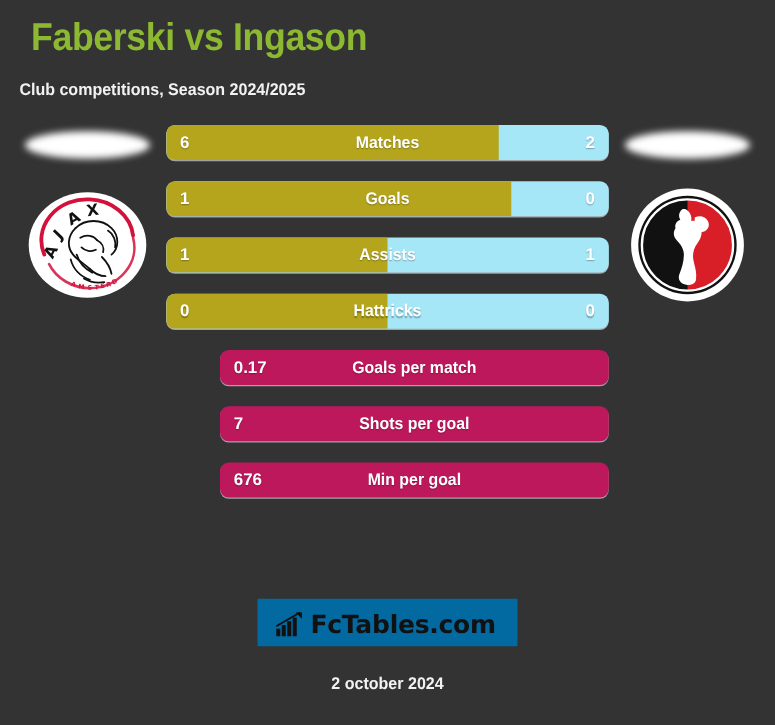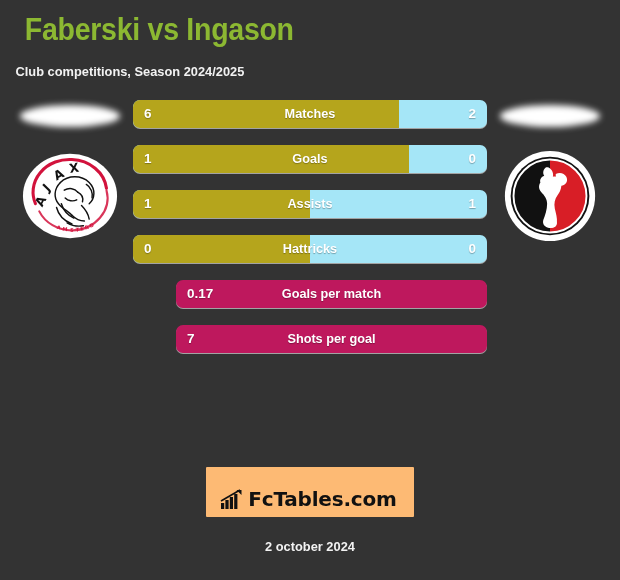--- a/index.html
+++ b/index.html
@@ -127,22 +127,22 @@
   
   .footer {
     position: absolute;
     left: 0;
     right: 0;
     bottom: 0;
     text-align: center;
   }
   .fctables {
     display: inline-block;
-    background: #fdba74;
-    padding: 22px 17px 7px 14px;
+    background: #0369a1;
+    padding: 10px 17px 7px 14px;
     border-radius: 1px;
     line-height: 0;
   }
   .fct-inner {
     display: flex;
     align-items: center;
     gap: 5px;
   }
   .fct-icon { width: 23px; height: 21px; display: block; }
   .fct-text {
@@ -278,20 +278,24 @@
     <div class="stat-row single">
       <div class="val home">0.17</div>
       <div class="stat-label">Goals per match</div>
     </div>
 
     <div class="stat-row single">
       <div class="val home">7</div>
       <div class="stat-label">Shots per goal</div>
     </div>
 
+    <div class="stat-row single">
+      <div class="val home">676</div>
+      <div class="stat-label">Min per goal</div>
+    </div>
 
   </div>
 </div>
 
 <div class="footer">
   <div class="fctables">
     <div class="fct-inner">
       <span class="fct-icon">
         <svg viewBox="0 0 23 21">
           <rect x="1" y="14" width="3.2" height="6" fill="#111111"></rect>

